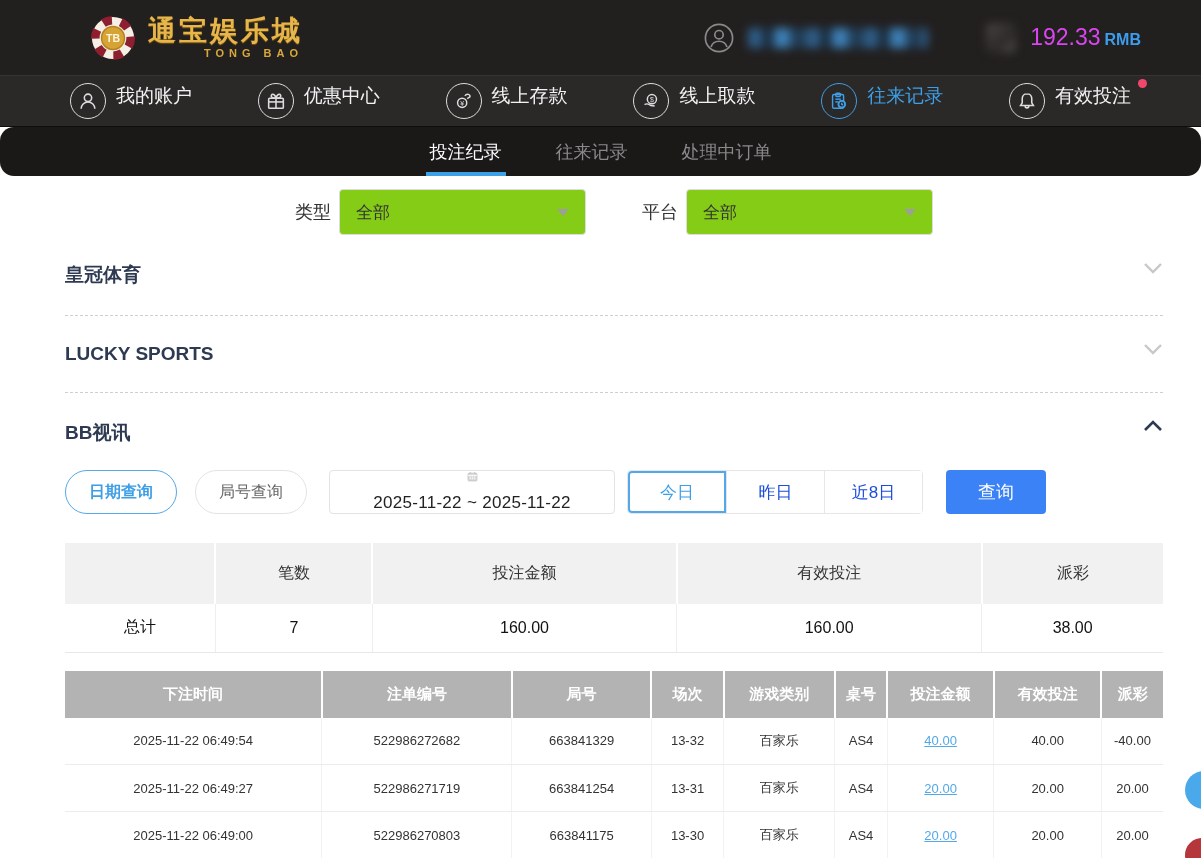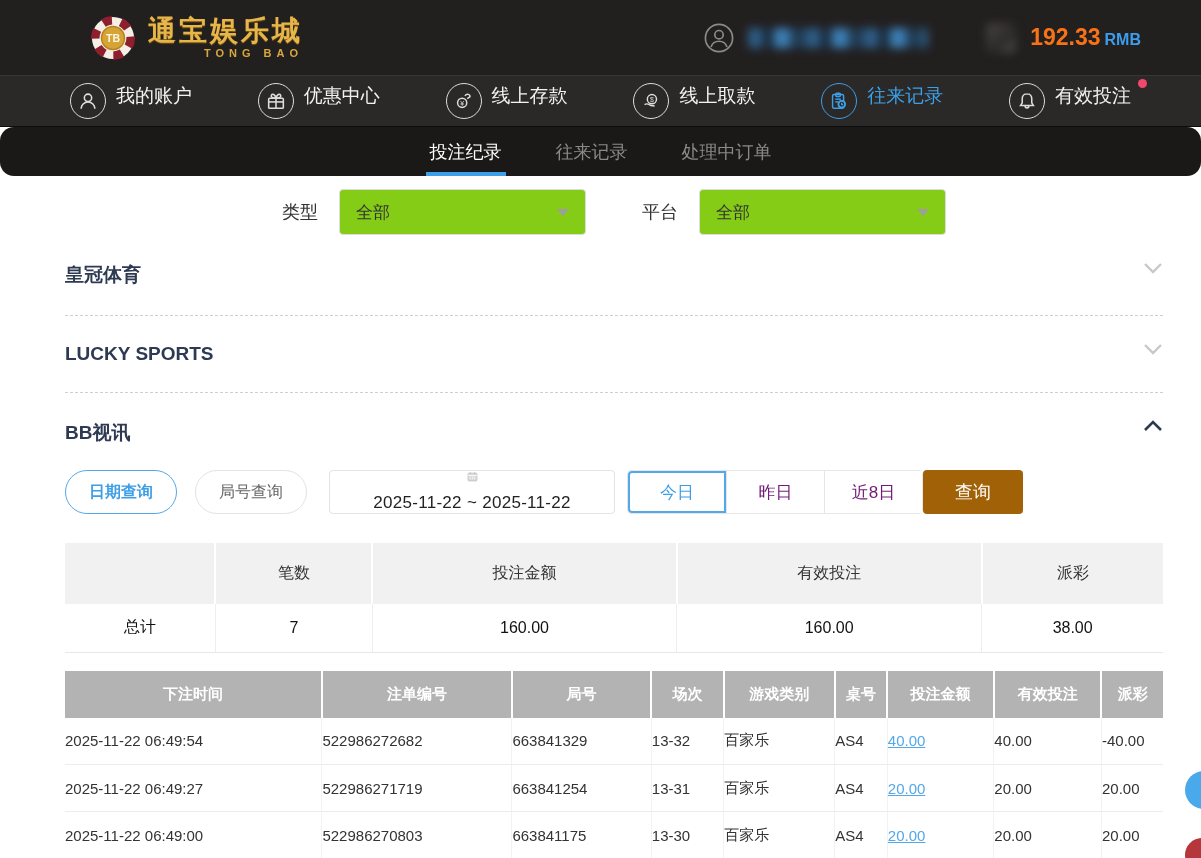--- a/index.html
+++ b/index.html
@@ -13,21 +13,21 @@
   .logo-text { display:flex; flex-direction:column; line-height:1; }
   .logo-zh { font-size:28px; font-weight:bold; color:#e7b64a; letter-spacing:3px;
     text-shadow:0 1px 1px #7a5510; }
   .logo-en { font-size:11px; font-weight:bold; color:#d9a83c; letter-spacing:5px; margin-top:3px; align-self:flex-end; }
   .top-right { margin-left:auto; display:flex; align-items:center; gap:14px; }
   .avatar-ic { width:30px; height:30px; }
   .blur-name { width:180px; height:20px; border-radius:3px; filter:blur(5px);
     background:repeating-linear-gradient(90deg,#2f5d86 0 14px,#1c2e40 14px 26px,#3d7fb5 26px 42px,#223d55 42px 58px); }
   .blur-coin { width:30px; height:30px; border-radius:6px; filter:blur(4px);
     background:linear-gradient(135deg,#4a4645,#2c2929 60%,#555050); margin-left:44px; }
-  .balance { color:#f97316; font-size:23px; font-weight:bold; }
+  .balance { color:#d946ef; font-size:23px; font-weight:normal; }
   .currency { color:#3d9ded; font-size:16px; font-weight:bold; margin-left:4px; }
 
   
   .mainnav { height:52px; background:#2b2828; border-top:1px solid #383434; border-bottom:1px solid #0e0d0d;
     display:flex; align-items:center; justify-content:space-between; padding:0 70px; }
   .nav-item { display:flex; gap:10px; color:#f2f2f2; font-size:19px; cursor:pointer; position:relative; }
   .nav-item .nico { width:36px; height:36px; border:1.6px solid #ddd; border-radius:50%;
     display:flex; align-items:center; justify-content:center; }
   .nav-item.active { color:#3d9fe6; }
   .nav-item.active .nico { border-color:#3d9fe6; }
@@ -35,61 +35,61 @@
 
   
   .tabbar { height:49px; background:#1b1818; display:flex; align-items:stretch; justify-content:center; gap:46px;border-radius:14px; }
   .tab { display:flex; align-items:center; font-size:18px; color:#8a8a8a; cursor:pointer; position:relative; padding:0 4px; }
   .tab.active { color:#fff; }
   .tab.active::after { content:""; position:absolute; left:0; right:0; bottom:0; height:4px; background:#3d9fe6; }
 
   
   .content { padding:0 38px 0 65px; }
   .filter-row { display:flex; justify-content:center; gap:56px; margin-top:13px; }
-  .fgroup { display:flex; align-items:center; gap:21px; }
+  .fgroup { display:flex; align-items:center; gap:8px; }
   .flabel { font-size:18px; color:#333; }
   .selectbox { width:247px; height:46px; border:1px solid #ddd; border-radius:4px; background:#84cc16;
     display:flex; align-items:center; justify-content:space-between; padding:0 16px; font-size:17px; color:#333; cursor:pointer; }
   .caret { width:0; height:0; border-left:6px solid transparent; border-right:6px solid transparent; border-top:7px solid #9e9e9e; }
 
   .section-row { display:flex; justify-content:space-between; padding:27px 0; }
   .section-row.dashed { border-bottom:1.5px dashed #cfcfcf; }
   .sec-title { font-size:19px; font-weight:bold; color:#2e3a52; }
   .chev { width:20px; height:12px; }
 
   
   .query-row { display:flex; align-items:center; margin-top:14px; }
   .pill { height:44px; border-radius:22px; background:#fff; padding:0 23px; font-size:16px;
     display:flex; align-items:center; cursor:pointer; }
   .pill.blue { border:1px solid #53a8e9; color:#3d9fe6; font-weight:bold; }
   .pill.gray { border:1px solid #e3e3e3; color:#666; margin-left:18px; }
   .daterange { margin-left:22px; width:286px; height:44px; border:1px solid #e3e3e3; border-radius:4px;
     display:flex; align-items:center; gap:11px; padding:0 14px; cursor:pointer;flex-direction:column; }
   .daterange .txt { font-size:17px; color:#222; font-weight:500; letter-spacing:.3px; }
   .seg-group { margin-left:12px; display:flex; border:1px solid #e6e6e6; border-radius:4px; height:44px; }
-  .seg { width:98px; display:flex; align-items:center; justify-content:center; font-size:17px; color:#701a75;
+  .seg { width:98px; display:flex; align-items:center; justify-content:center; font-size:17px; color:#1d4ed8;
     cursor:pointer; background:#fff; }
   .seg + .seg { border-left:1px solid #e6e6e6; }
   .seg.active { color:#3d9fe6; box-shadow:inset 0 0 0 2px #53a8e9; border-radius:4px 0 0 4px; }
-  .search-btn { margin-left:0; width:100px; height:44px; background:#a16207; color:#fff; border:none;
+  .search-btn { margin-left:23px; width:100px; height:44px; background:#3b82f6; color:#fff; border:none;
     border-radius:4px; font-size:18px; cursor:pointer; font-family:inherit; }
 
   
   table { border-collapse:collapse; width:100%; }
   .summary { margin-top:29px; }
   .summary th { background:#f1f1f1; height:61px; font-size:16px; font-weight:normal; color:#333; }
   .summary th + th { border-left:2px solid #fff; }
   .summary td { height:48px; text-align:center; font-size:16px; color:#111; background:#fff; border-bottom:1px solid #e8e8e8; }
   .summary td + td { border-left:1px solid #eee; }
 
   
   .records { margin-top:18px; }
   .records th { background:#b3b3b3; color:#fff; height:47px; font-size:15px; font-weight:bold; }
   .records th + th { border-left:2px solid #fff; }
-  .records td { height:47px; text-align:left; font-size:15px; color:#333; border-bottom:1px solid #ececec; }
+  .records td { height:47px; text-align:center; font-size:13px; color:#333; border-bottom:1px solid #ececec; }
   .records td + td { border-left:1px solid #f2f2f2; }
   .bet-link { color:#53a8e9; text-decoration:underline; cursor:pointer; }
   .neg { color:#f2566a; }
 
   
   .float-blue { position:absolute; width:38px; height:38px; border-radius:50%; background:#4aa9ea;
     right:-22px; top:771px; }
   .float-red { position:absolute; width:34px; height:34px; border-radius:50%; background:#b5373b;
     right:-18px; top:838px; }
 </style>

